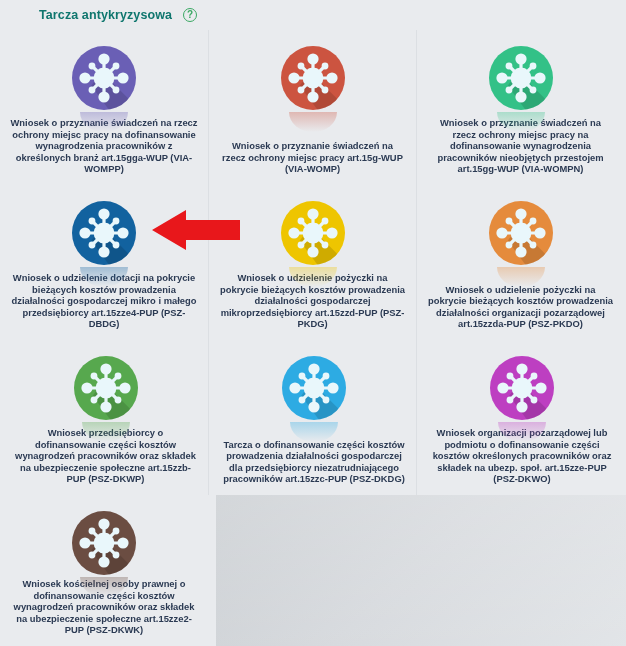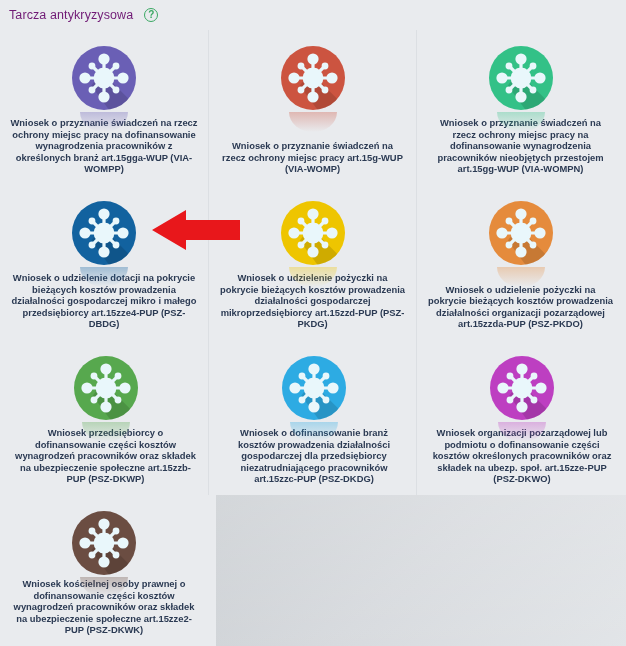--- a/index.html
+++ b/index.html
@@ -18,22 +18,22 @@
 
   
   .header {
     position: absolute; top: 0; left: 0;
     width: 626px; height: 30px;
     background: #e9ebee;
     display: flex; align-items: center;
     padding-left: 9px;
   }
   .page-title {
-    font-size: 12.5px; font-weight: normal;
-    color: #701a75; letter-spacing: .1px;
+    font-size: 12.5px; font-weight: bold;
+    color: #0f766e; letter-spacing: .1px; margin-left: 30px;
   }
   .help-icon {
     margin-left: 11px;
     width: 14px; height: 14px; border-radius: 50%;
     border: 1.6px solid #3aa863;
     color: #3aa863; font-size: 10px; font-weight: bold;
     display: flex; align-items: center; justify-content: center;
     line-height: 1; cursor: pointer;
   }
 
@@ -347,21 +347,21 @@
                 <circle cx="19.979184719828694" cy="44.020815280171306" r="3.4" fill="#e9f7fb"></circle>
                 <line x1="32" y1="32" x2="13" y2="32" stroke="#e9f7fb" stroke-width="3.2"></line>
                 <circle cx="13" cy="32" r="5.6" fill="#e9f7fb"></circle>
                 <line x1="32" y1="32" x2="19.979184719828687" y2="19.979184719828694" stroke="#e9f7fb" stroke-width="3.2"></line>
                 <circle cx="19.979184719828687" cy="19.979184719828694" r="3.4" fill="#e9f7fb"></circle>
                 <circle cx="32" cy="32" r="10.4" fill="#e9f7fb"></circle>
               </svg>
             </div>
             <div class="reflection" style="background: linear-gradient(to top, rgb(45, 171, 227), rgba(255, 255, 255, 0));"></div>
           </div>
-          <div class="tile-label">Wniosek o dofinansowanie branż kosztów prowadzenia działalności gospodarczej dla przedsiębiorcy niezatrudniającego pracowników art.15zzc-PUP (PSZ-DKDG)</div>
+          <div class="tile-label">Tarcza o dofinansowanie części kosztów prowadzenia działalności gospodarczej dla przedsiębiorcy niezatrudniającego pracowników art.15zzc-PUP (PSZ-DKDG)</div>
         </div>
         <div class="tile r3 col3">
           <div class="icon-wrap">
             <div class="icon-disc" style="background: rgb(189, 63, 193);">
               <div class="shadow"></div>
               <svg width="64" height="64" viewBox="0 0 64 64">
                 <line x1="32" y1="32" x2="32" y2="13" stroke="#e9f7fb" stroke-width="3.2"></line>
                 <circle cx="32" cy="13" r="5.6" fill="#e9f7fb"></circle>
                 <line x1="32" y1="32" x2="44.020815280171306" y2="19.979184719828694" stroke="#e9f7fb" stroke-width="3.2"></line>
                 <circle cx="44.020815280171306" cy="19.979184719828694" r="3.4" fill="#e9f7fb"></circle>

